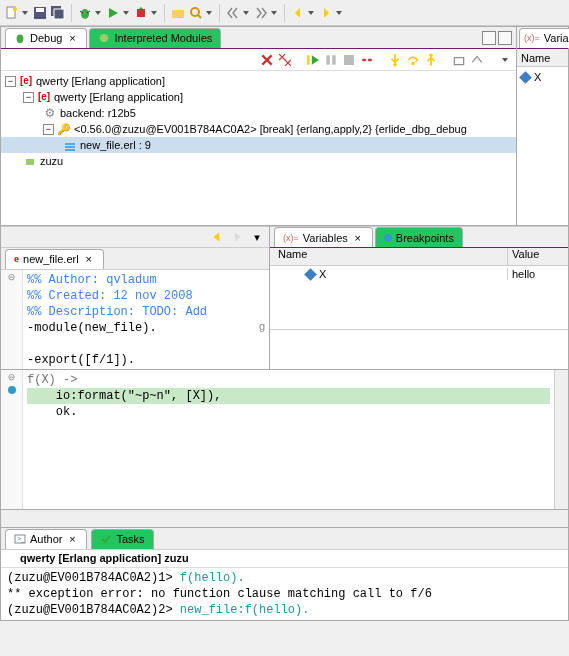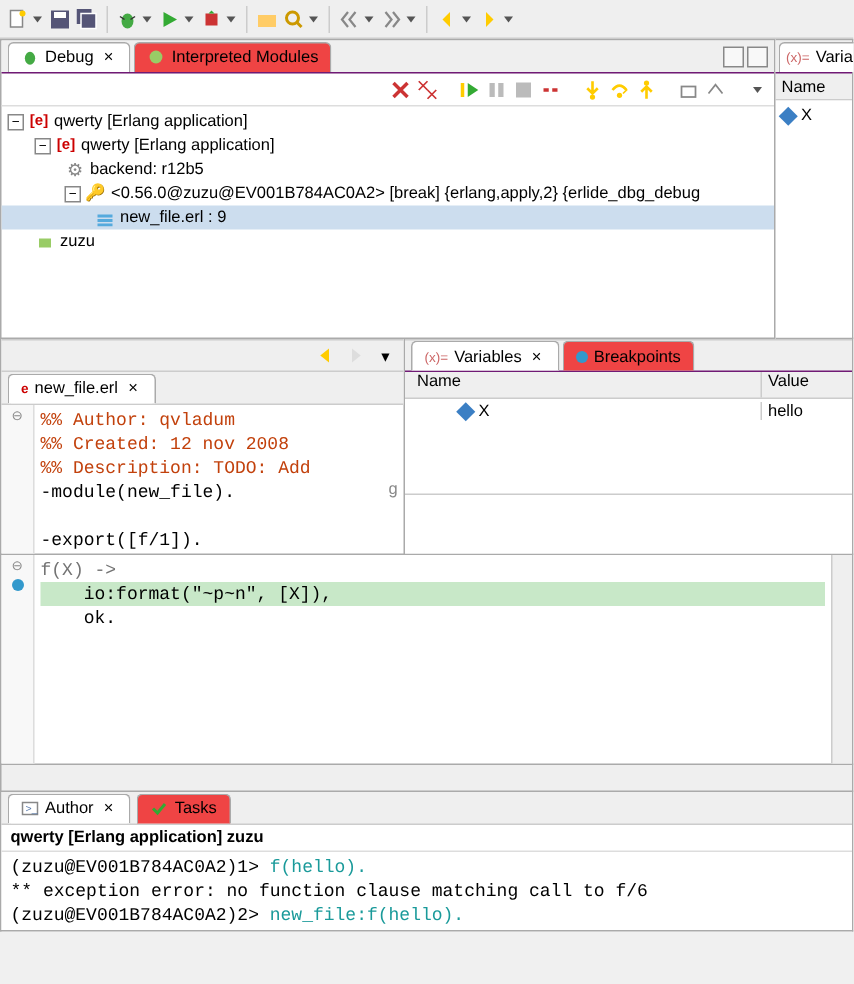--- a/index.html
+++ b/index.html
@@ -9,21 +9,21 @@
 .tb-ico { width: 16px; height: 16px; display: inline-flex; align-items: center; justify-content: center; cursor: pointer; }
 .tb-ico svg { width: 14px; height: 14px; }
 .dd { width: 8px; height: 16px; display: inline-flex; align-items: center; cursor: pointer; }
 
 .top-panel { display: flex; height: 200px; }
 .debug-view { flex: 1; border: 1px solid #aaa; display: flex; flex-direction: column; background: #fff; position: relative; }
 .var-view-r { width: 52px; border: 1px solid #aaa; border-left: none; background: #fff; display: flex; flex-direction: column; }
 
 .view-tabs { height: 22px; display: flex; align-items: center; background: #efefef; border-bottom: 1px solid #701a75; padding-left: 4px; position: relative; }
 .tab { display: flex; align-items: center; height: 20px; padding: 0 8px; background: #fff; border: 1px solid #aaa; border-bottom: none; border-radius: 4px 4px 0 0; cursor: pointer; gap: 4px; font-size: 11px; }
-.tab.inactive { background: #ef4444; }
+.tab.inactive { background: #22c55e; }
 .tab-close { width: 12px; height: 12px; cursor: pointer; display: inline-flex; align-items: center; justify-content: center; }
 .tab-spacer { flex: 1; }
 .minmax { display: flex; gap: 2px; padding-right: 4px; }
 .minmax div { width: 14px; height: 14px; border: 1px solid #888; cursor: pointer; background: #f8f8f8; }
 
 .debug-toolbar { height: 22px; display: flex; align-items: center; justify-content: flex-end; padding: 0 4px; gap: 4px; border-bottom: 1px solid #ddd; }
 .debug-toolbar .tb-ico { width: 14px; height: 14px; }
 
 .tree { flex: 1; overflow: hidden; padding: 2px 0; font-size: 11px; line-height: 16px; }
 .tree-row { display: flex; align-items: center; height: 16px; white-space: nowrap; padding-left: 4px; }
@@ -41,39 +41,39 @@
 .mid-right { flex:1; border:1px solid #aaa; border-top:none; border-left:none; background:#fff; display:flex; flex-direction:column; }
 
 .nav-bar { height:22px; background:#efefef; border-top:1px solid #ccc; border-bottom:1px solid #ccc; display:flex; align-items:center; justify-content:flex-end; gap:4px; padding:0 4px; }
 
 .editor-tab-row { height:22px; display:flex; align-items:center; padding-left:4px; background:#efefef; border-bottom:1px solid #ccc; }
 .editor-gutter { width:22px; background:#f8f8f8; border-right:1px solid #ddd; }
 .editor-wrap { display:flex; height: calc(100% - 44px); }
 .editor-code { flex:1; font-family: "Courier New", monospace; font-size: 12px; line-height: 16px; padding: 2px 4px; }
 .code-line { white-space: pre; height:16px; }
 .hl-green { background:#c8e8c8; }
-.c-comment { color:#c2410c; }
+.c-comment { color:#3b82f6; }
 .c-kw { color:#737373; }
 
 .vars-panel .view-tabs { border-top:1px solid #ccc; }
 .vars-table-head { display:flex; height:18px; background:#efefef; border-bottom:1px solid #ccc; font-size:11px; }
 .vars-col1 { flex:1; padding-left:8px; border-right:1px solid #ccc; }
 .vars-col2 { width:60px; padding-left:4px; }
 .vars-body { flex:1; background:#fff; }
 .vars-data-row { display:flex; height:16px; align-items:center; }
 .vars-data-row .vars-col1 { display:flex; align-items:center; gap:4px; padding-left:36px; }
 
 .editor-full { height:140px; border:1px solid #aaa; border-top:none; background:#fff; display:flex; }
 .editor-full .editor-gutter { display:flex; flex-direction:column; align-items:center; }
 
 .bottom-strip { height:18px; border:1px solid #aaa; border-top:none; background:#efefef; }
 
 .console-section { border:1px solid #aaa; border-top:none; background:#fff; }
 .console-tabs { height:22px; background:#efefef; border-bottom:1px solid #ccc; display:flex; align-items:center; padding-left:4px; gap:2px; }
-.console-title { height:18px; padding:2px 6px; font-weight:bold; background:#fff; border-bottom:1px solid #ddd; font-size:11px; }
+.console-title { height:18px; padding:2px 19px; font-weight:bold; background:#fff; border-bottom:1px solid #ddd; font-size:11px; }
 .console-body { font-family:"Courier New", monospace; font-size:12px; line-height:16px; padding:2px 6px; background:#fff; }
 .con-call { color:#1a9a9a; }
 .ruler { width:14px; background:#efefef; border-left:1px solid #ccc; }
 
 .ico-square { width:10px; height:10px; background:#c33; }
 .ico-play { width:0; height:0; border-left:9px solid #3a3; border-top:5px solid transparent; border-bottom:5px solid transparent; }
 .arrow-down { width:0; height:0; border-left:3px solid transparent; border-right:3px solid transparent; border-top:4px solid #555; }
 .diamond { width:9px; height:9px; transform:rotate(45deg); background:#3b7fc4; }
 .red-e { color:#c00; font-weight:bold; font-size:10px; }
 .key-ico { color:#c90; font-size:11px; }

